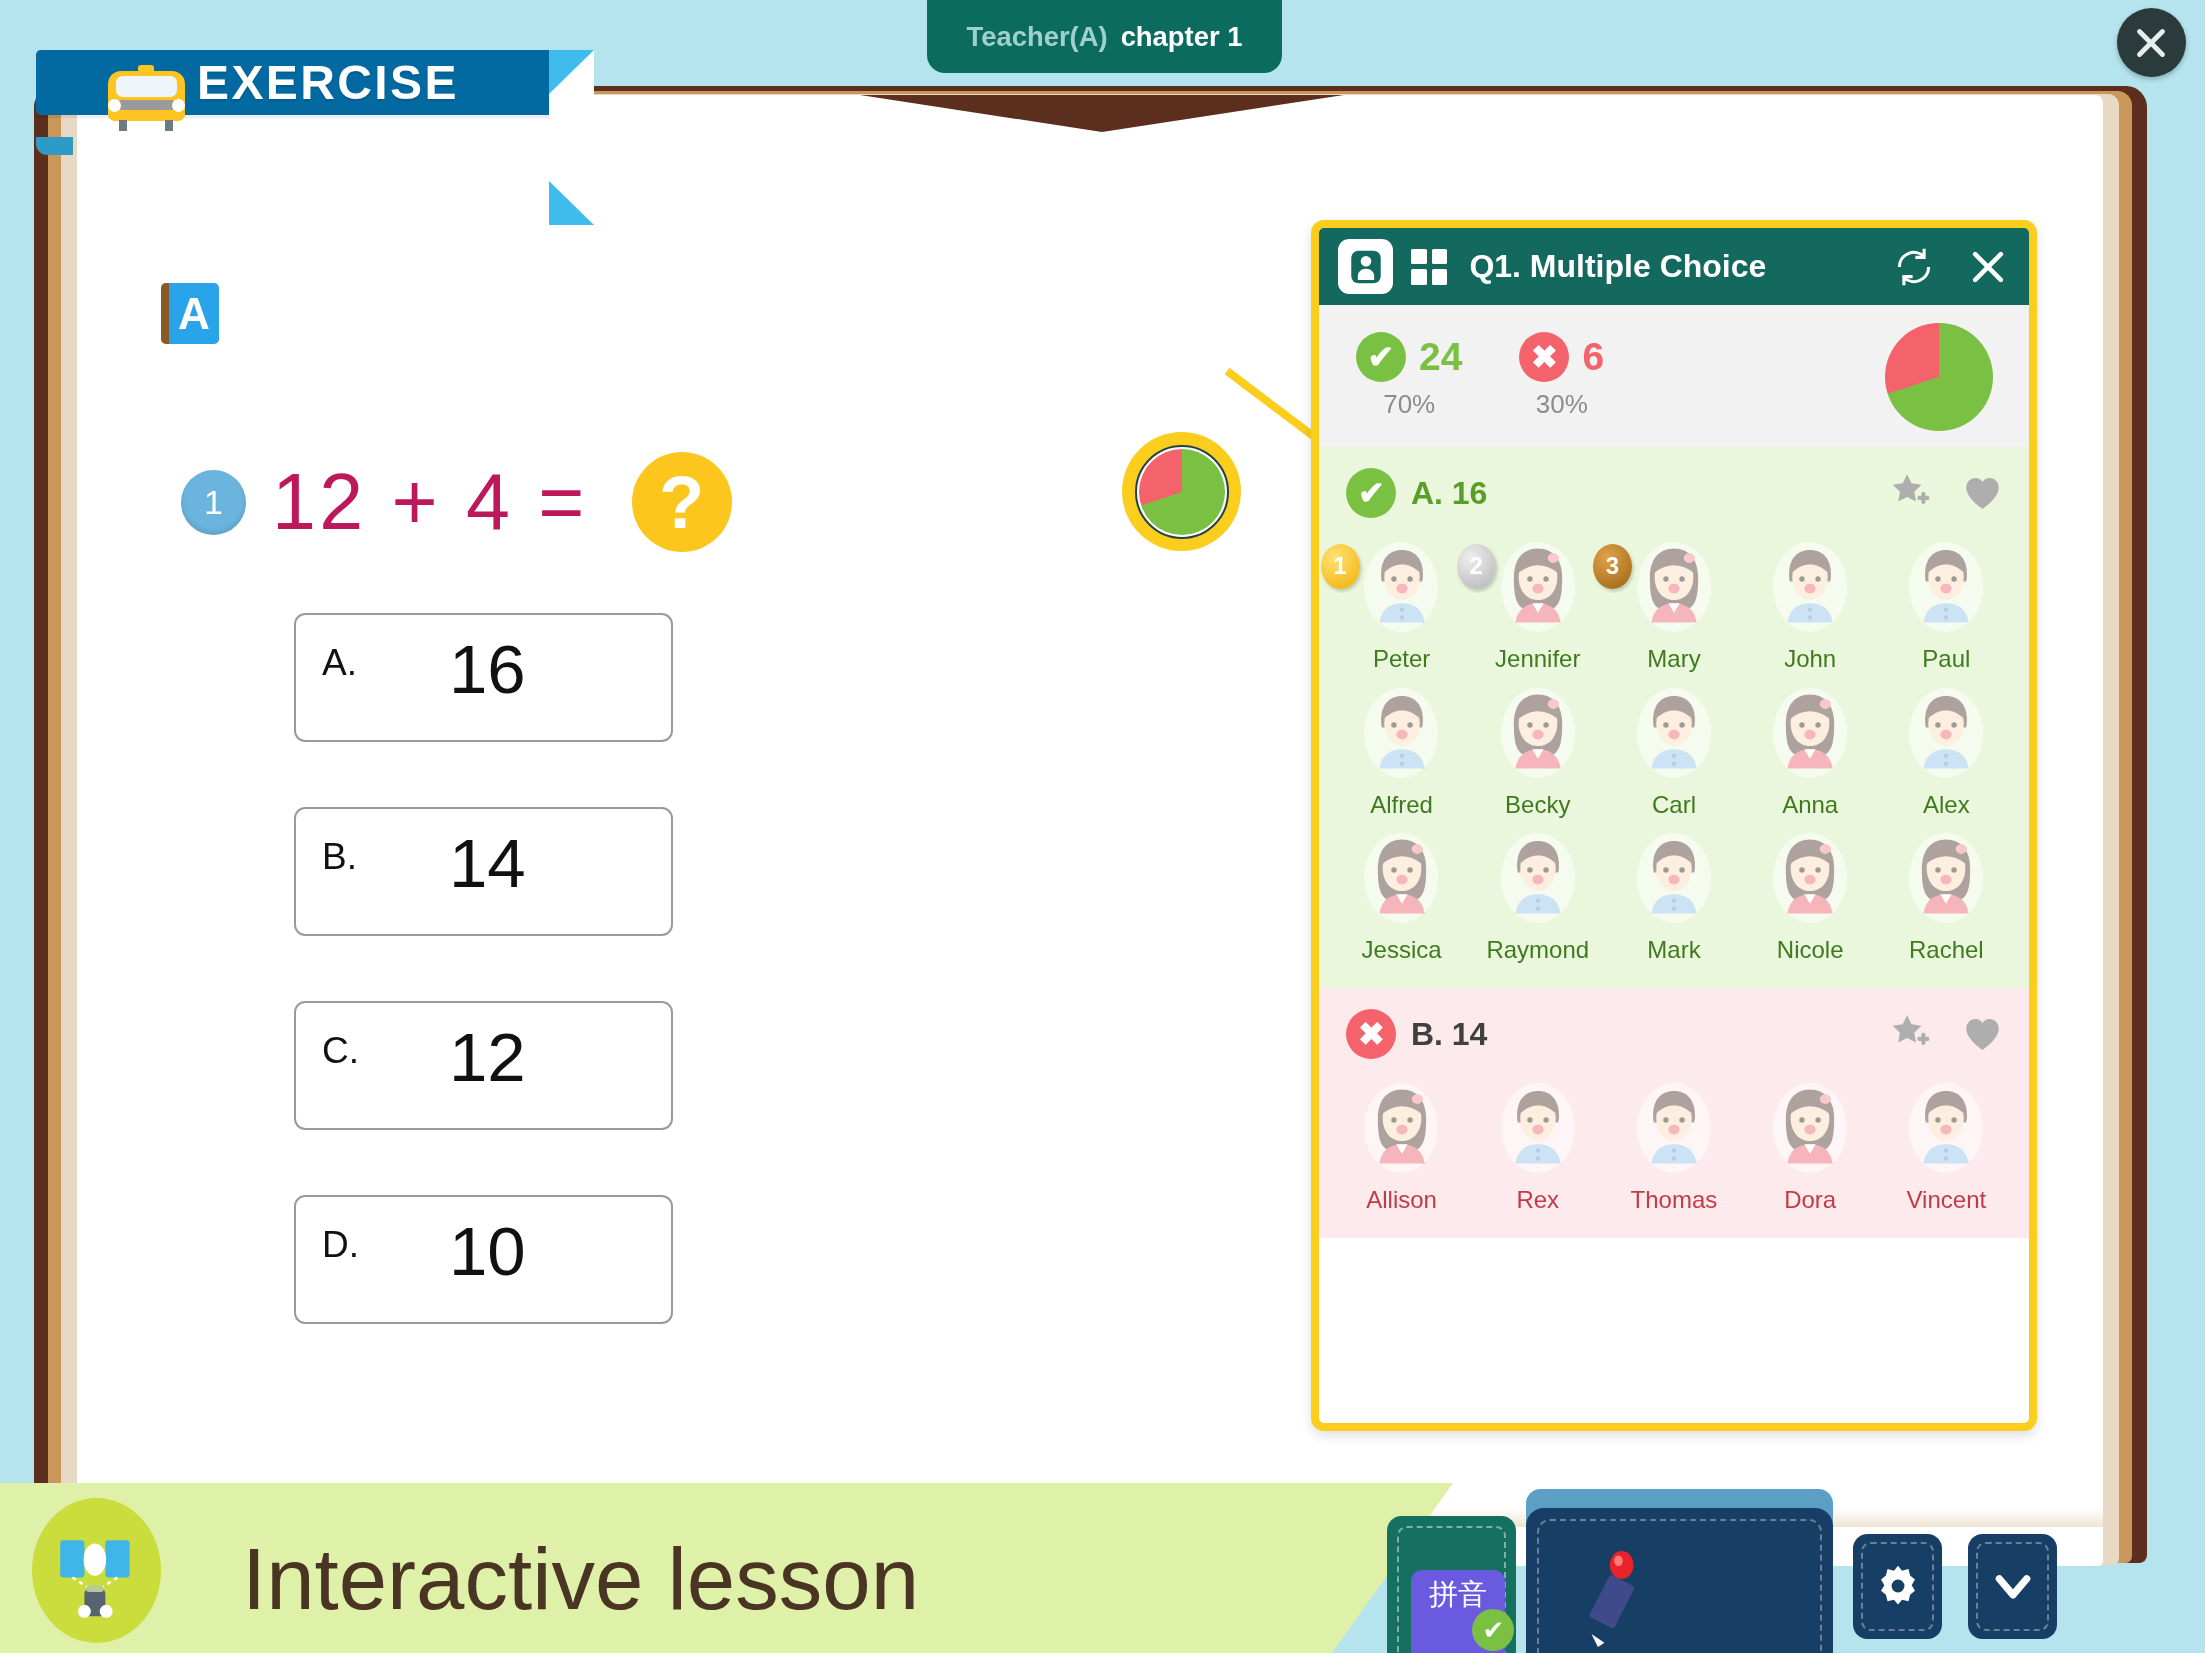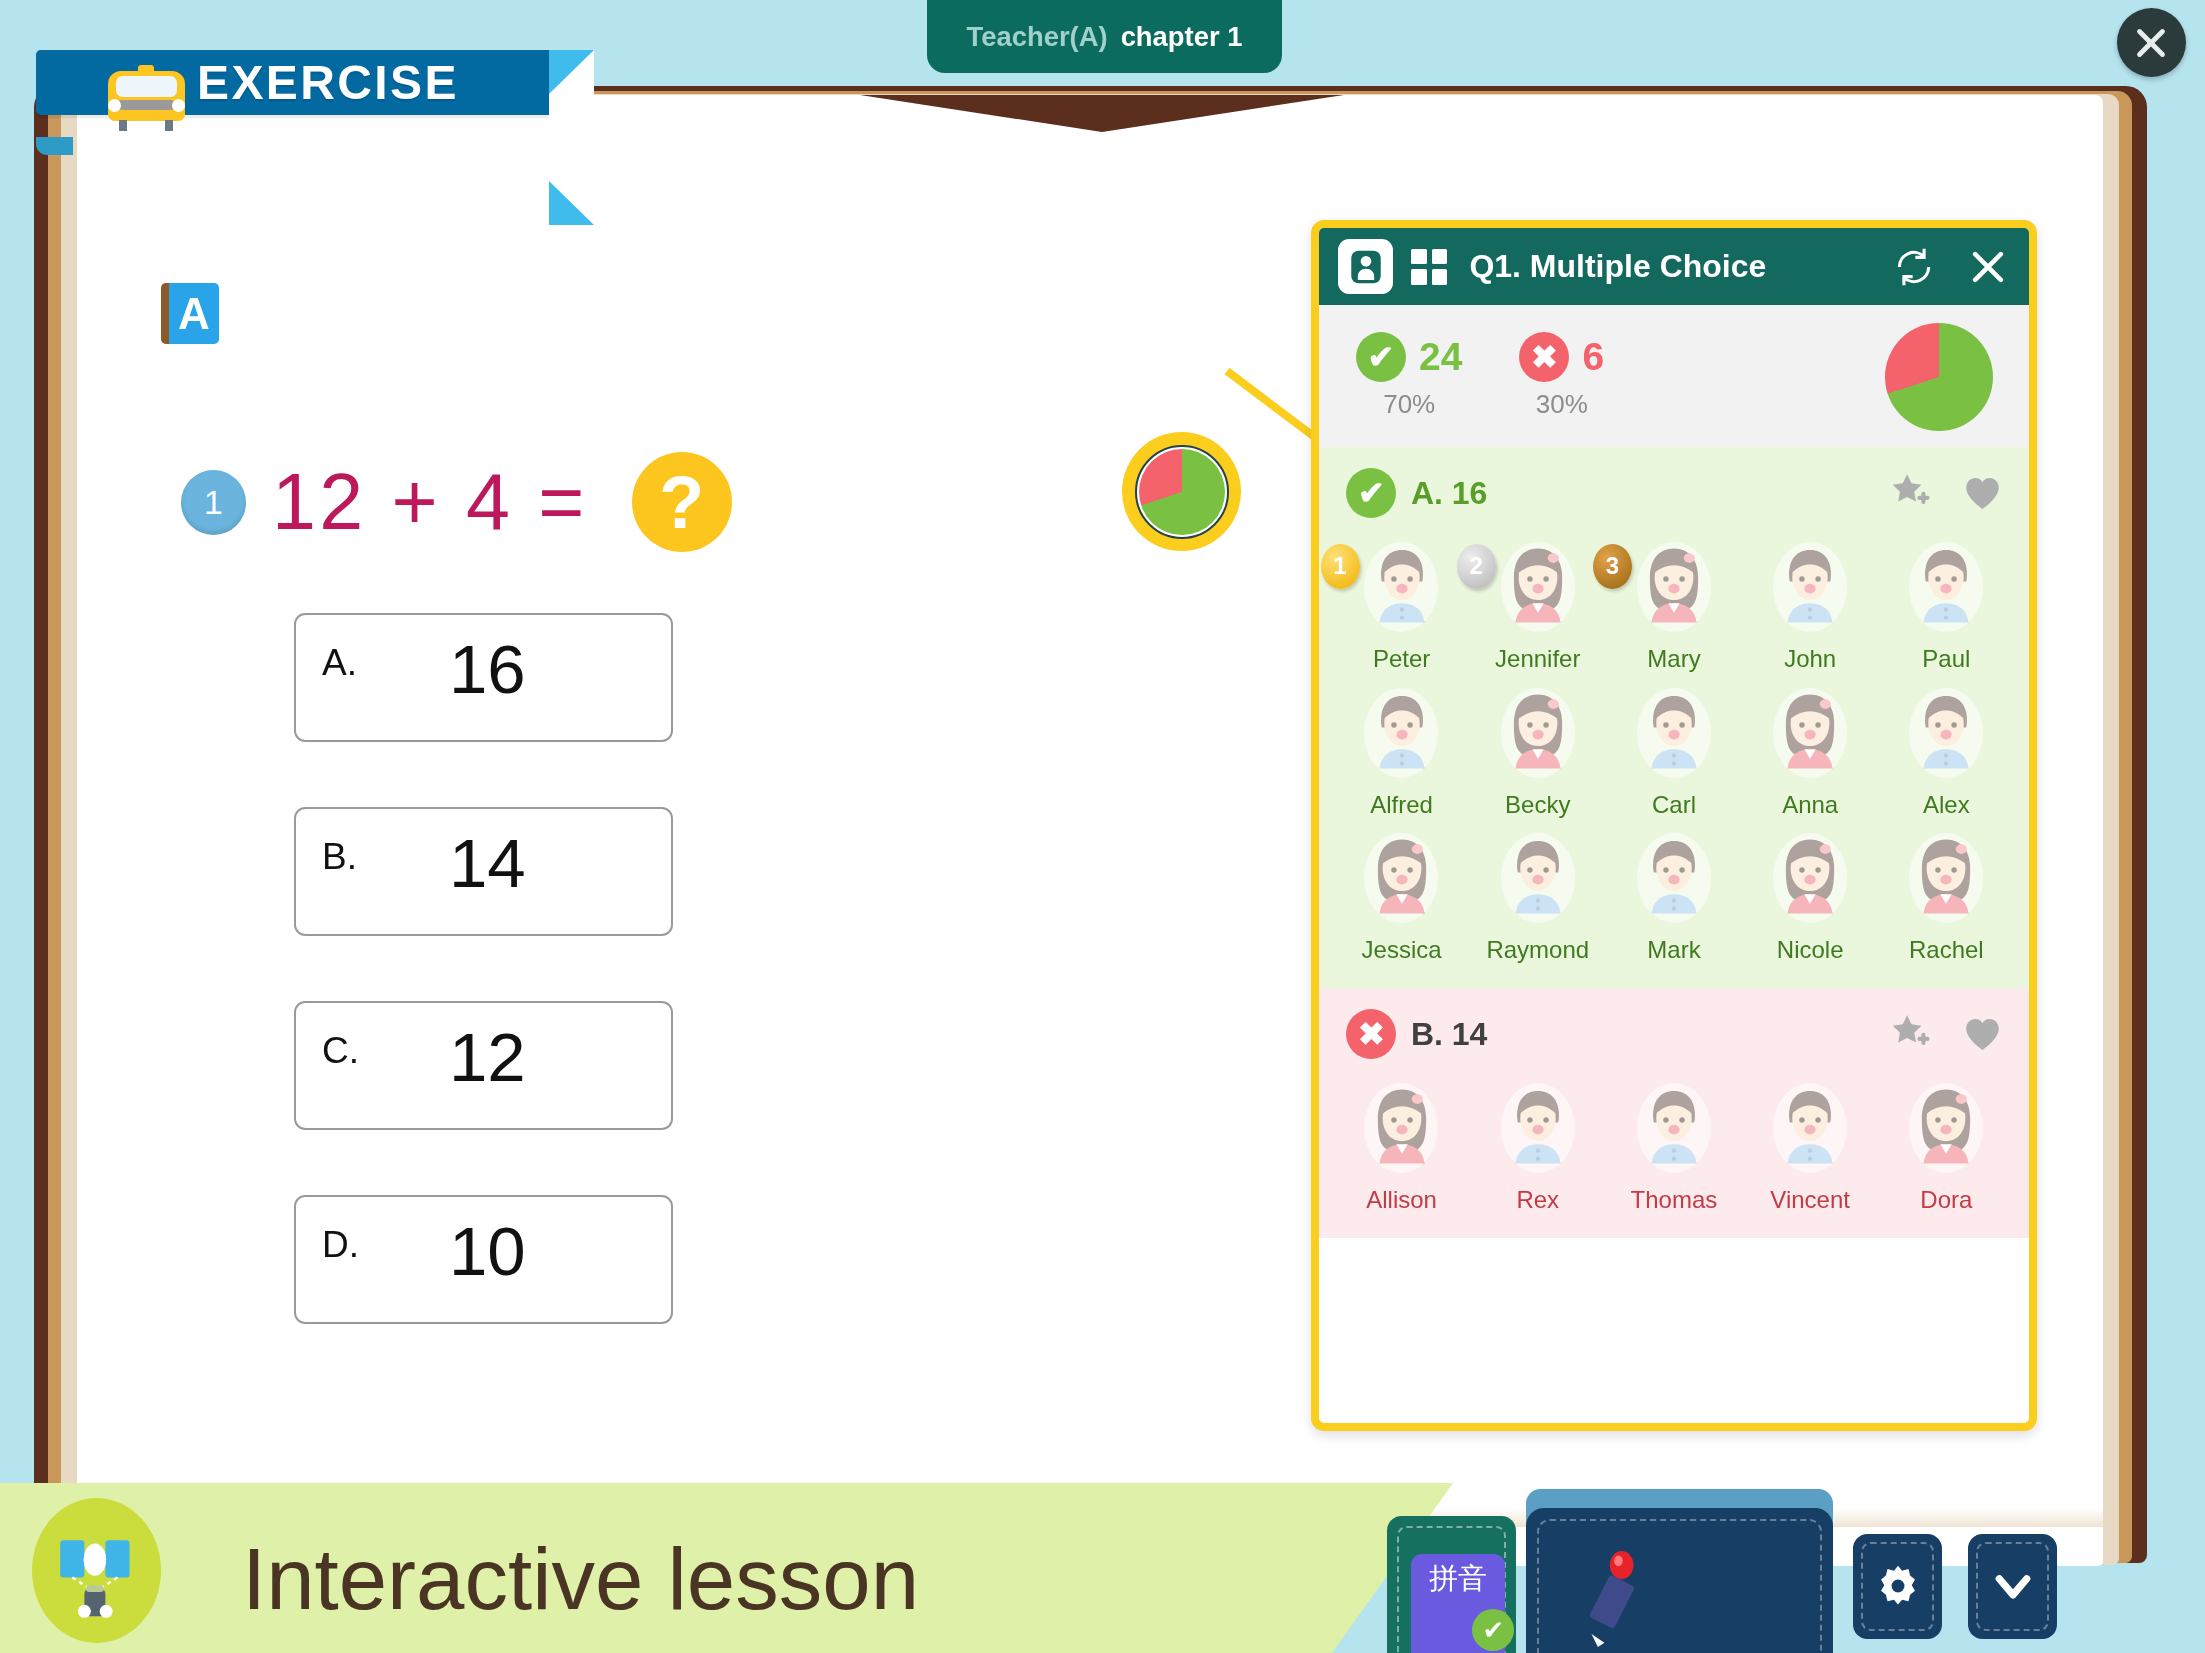--- a/index.html
+++ b/index.html
@@ -286,21 +286,21 @@
     width: 129px; height: 137px;
     background: #16705f; border-radius: 14.5px 14.5px 0 0;
     z-index: 56;
   }
   .hidden-card-dash {
     position:absolute; left: 9.7px; top: 9.7px; right: 9.7px; bottom: 0;
     border: 2.4px dashed rgba(255,255,255,0.45); border-bottom: none; border-radius: 9.7px 9.7px 0 0;
   }
   .hidden-tile {
     position: absolute; left: 24px; bottom: 0;
-    width: 94px; height: 99px; background: #6a5ae0; border-radius: 11.3px 11.3px 0 0;
+    width: 94px; height: 83px; background: #6a5ae0; border-radius: 11.3px 11.3px 0 0;
     color:#fff; font-size: 29px; text-align:center; padding-top: 4.8px; overflow:hidden;
   }
   .hidden-check {
     position:absolute; right: 1.6px; bottom: 1.6px; width: 42px; height: 42px; border-radius: 50%;
     background: #7ac143; color:#fff; font-size:26px; display:flex; align-items:center; justify-content:center;
   }
   .tools-tab {
     position: absolute; left: 1526px; bottom: 95px;
     width: 307px; height: 69px;
     background: #5c9fc4; border-radius: 14.5px 14.5px 0 0;
@@ -734,45 +734,45 @@
                 <circle cx="62" cy="46" r="3.4" fill="#2e2119"></circle>
                 <ellipse cx="52" cy="58" rx="7" ry="6" fill="#e8616a"></ellipse>
                 <path d="M24 100c2-16 13-24 28-24s26 8 28 24z" fill="#8cc0e6"></path>
                 <circle cx="52" cy="84" r="2.6" fill="#5d93ba"></circle>
                 <circle cx="52" cy="94" r="2.6" fill="#5d93ba"></circle>
               </svg></div>
             <div class="stu-name">Thomas</div>
           </div>
           <div class="student">
             <div class="avatar-wrap"><div class="av-halo"></div><svg width="84" height="95" viewBox="0 0 104 118">
-                <path d="M52 10C35 10 26 22 26 40c0 6 1 9 1 9h50s1-3 1-9c0-18-9-30-26-30z" fill="#4a3128"></path>
-                <path d="M52 18c-14 0-22 10-22 26 0 14 8 28 22 28s22-14 22-28c0-16-8-26-22-26z" fill="#fbdcb8"></path>
-                <path d="M30 38c2-14 11-22 22-22s20 8 22 22c-7-7-14-10-22-10s-15 3-22 10z" fill="#4a3128"></path>
-                <circle cx="42" cy="46" r="3.4" fill="#2e2119"></circle>
-                <circle cx="62" cy="46" r="3.4" fill="#2e2119"></circle>
-                <ellipse cx="52" cy="58" rx="7" ry="6" fill="#e8616a"></ellipse>
-                <path d="M24 100c2-16 13-24 28-24s26 8 28 24z" fill="#8cc0e6"></path>
-                <circle cx="52" cy="84" r="2.6" fill="#5d93ba"></circle>
-                <circle cx="52" cy="94" r="2.6" fill="#5d93ba"></circle>
-              </svg></div>
-            <div class="stu-name">Vincent</div>
-          </div>
-          <div class="student">
-            <div class="avatar-wrap"><div class="av-halo"></div><svg width="84" height="95" viewBox="0 0 104 118">
                 <path d="M52 8C33 8 22 22 22 44c0 20 2 30 8 36 4 4 8 4 8 4h28s4 0 8-4c6-6 8-16 8-36C82 22 71 8 52 8z" fill="#4a3128"></path>
                 <path d="M52 16c-15 0-24 11-24 28 0 14 8 28 24 28s24-14 24-28c0-17-9-28-24-28z" fill="#fbdcb8"></path>
                 <path d="M28 38c0-16 10-26 24-26s24 10 24 26c-8-6-16-9-24-9s-16 3-24 9z" fill="#4a3128"></path>
                 <ellipse cx="71" cy="20" rx="7" ry="6" fill="#f4838c"></ellipse>
                 <circle cx="42" cy="46" r="3.4" fill="#2e2119"></circle>
                 <circle cx="62" cy="46" r="3.4" fill="#2e2119"></circle>
                 <ellipse cx="52" cy="58" rx="7" ry="6" fill="#e8616a"></ellipse>
                 <path d="M24 100c2-16 13-24 28-24s26 8 28 24z" fill="#ec5a68"></path>
                 <path d="M45 76h14l-7 12z" fill="#ffffff"></path>
               </svg></div>
             <div class="stu-name">Dora</div>
+          </div>
+          <div class="student">
+            <div class="avatar-wrap"><div class="av-halo"></div><svg width="84" height="95" viewBox="0 0 104 118">
+                <path d="M52 10C35 10 26 22 26 40c0 6 1 9 1 9h50s1-3 1-9c0-18-9-30-26-30z" fill="#4a3128"></path>
+                <path d="M52 18c-14 0-22 10-22 26 0 14 8 28 22 28s22-14 22-28c0-16-8-26-22-26z" fill="#fbdcb8"></path>
+                <path d="M30 38c2-14 11-22 22-22s20 8 22 22c-7-7-14-10-22-10s-15 3-22 10z" fill="#4a3128"></path>
+                <circle cx="42" cy="46" r="3.4" fill="#2e2119"></circle>
+                <circle cx="62" cy="46" r="3.4" fill="#2e2119"></circle>
+                <ellipse cx="52" cy="58" rx="7" ry="6" fill="#e8616a"></ellipse>
+                <path d="M24 100c2-16 13-24 28-24s26 8 28 24z" fill="#8cc0e6"></path>
+                <circle cx="52" cy="84" r="2.6" fill="#5d93ba"></circle>
+                <circle cx="52" cy="94" r="2.6" fill="#5d93ba"></circle>
+              </svg></div>
+            <div class="stu-name">Vincent</div>
           </div>
         </div>
     </div>
 
   </div>
 
   <div class="hidden-card">
     <div class="hidden-card-dash"></div>
     <div class="hidden-tile">拼音</div>
     <div class="hidden-check">✔</div>

